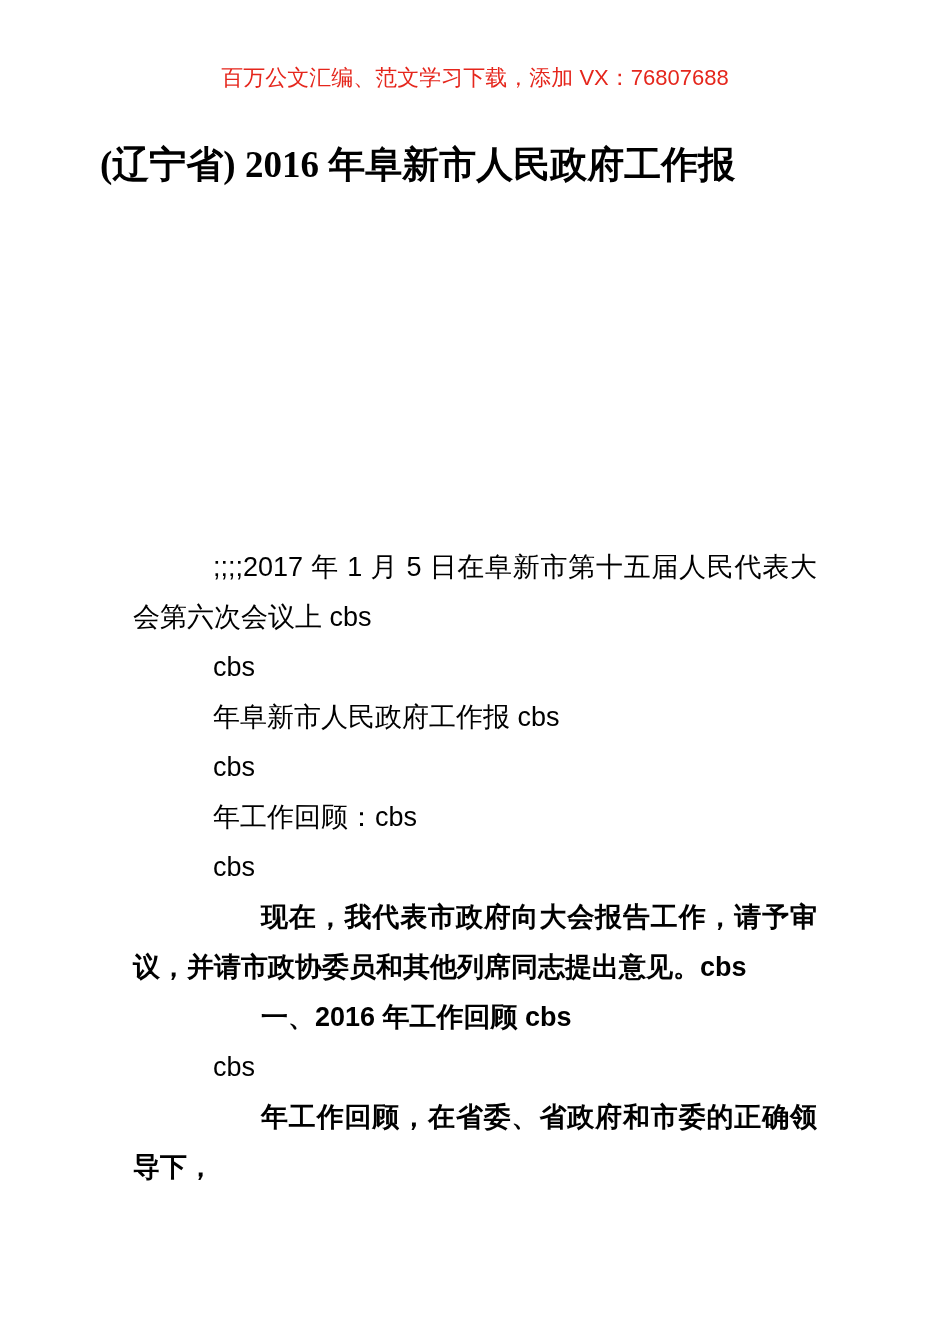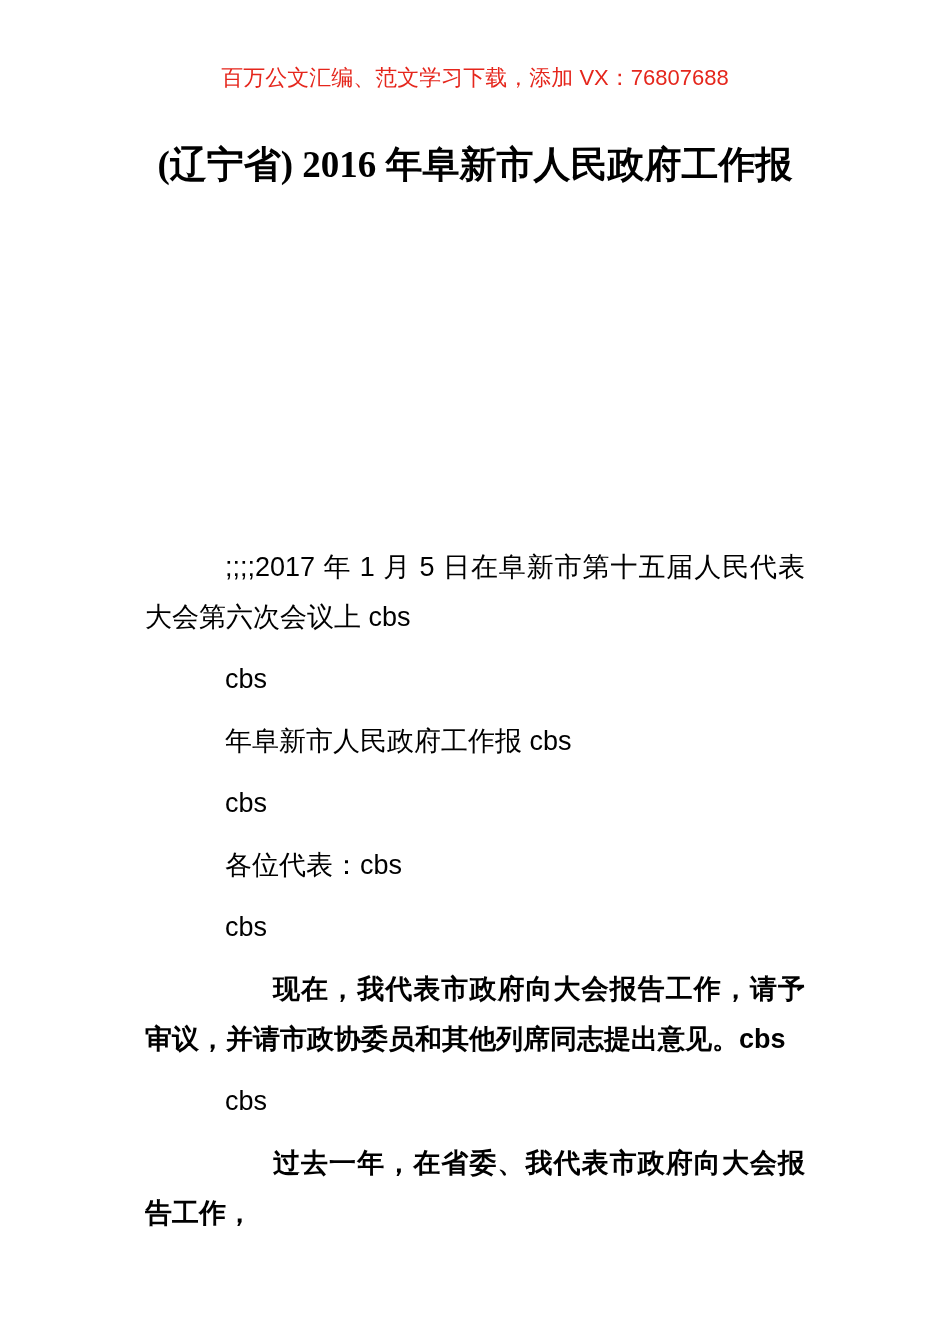--- a/index.html
+++ b/index.html
@@ -21,40 +21,40 @@
   .promo {
     margin-top: 62px;
     text-align: center;
     font-size: 22px;
     line-height: 32px;
     color: #e5261c;
     font-family: "Liberation Sans", "DejaVu Sans", sans-serif;
   }
   .doc-title {
     margin: 44px 100px 0 100px;
-    text-align: center;
+    text-align: left;
     font-family: "Liberation Serif", "DejaVu Serif", serif;
     font-weight: bold;
     font-size: 37px;
     line-height: 54px;
     color: #000000;
   }
   .doc-title .title-line {
     display: block;
   }
   .content {
     margin: 350px 133px 0 133px;
     width: 684px;
     font-size: 27px;
     line-height: 50px;
     text-align: justify;
     color: #000000;
   }
   .content p.para {
-    margin: 12px;
+    margin: 0;
     padding: 0;
   }
   .content p.indent-sm { text-indent: 80px; }
   .content p.indent-lg { text-indent: 128px; font-weight: bold; }
 </style>
 </head>
 <body>
 
 <div class="page" style="background: rgb(255, 255, 255);">
 
@@ -64,20 +64,21 @@
 
   <h1 class="doc-title">
     <span class="title-line">(辽宁省) 2016 年阜新市人民政府工作报</span>
   </h1>
 
   <div class="content">
       <p class="para indent-sm">;;;;2017 年 1 月 5 日在阜新市第十五届人民代表大会第六次会议上 cbs</p>
       <p class="para indent-sm">cbs</p>
       <p class="para indent-sm">年阜新市人民政府工作报 cbs</p>
       <p class="para indent-sm">cbs</p>
-      <p class="para indent-sm">各位代表：cbs</p>
+      <p class="para indent-sm">年工作回顾：cbs</p>
       <p class="para indent-sm">cbs</p>
       <p class="para indent-lg">现在，我代表市政府向大会报告工作，请予审议，并请市政协委员和其他列席同志提出意见。cbs</p>
+      <p class="para indent-lg">一、2016 年工作回顾 cbs</p>
       <p class="para indent-sm">cbs</p>
-      <p class="para indent-lg">过去一年，在省委、我代表市政府向大会报告工作，</p>
+      <p class="para indent-lg">年工作回顾，在省委、省政府和市委的正确领导下，</p>
     </div>
 
 </div>
 
 </body></html>

